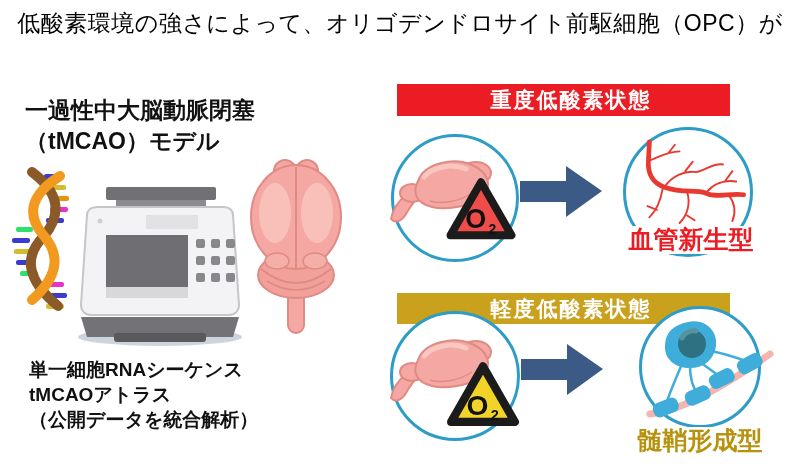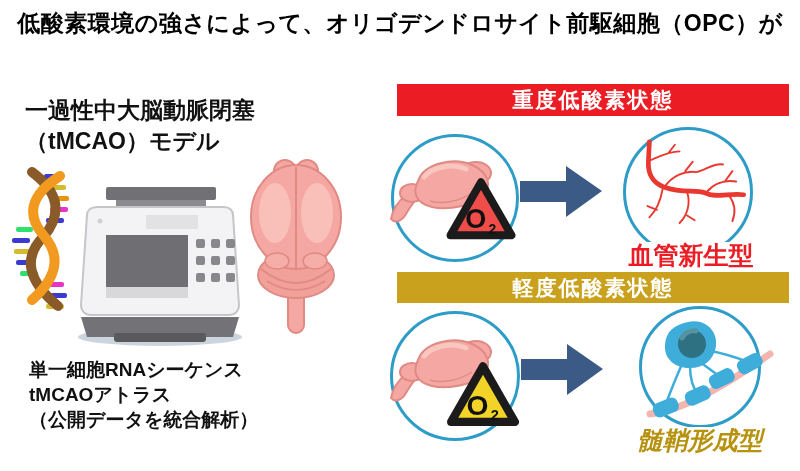--- a/index.html
+++ b/index.html
@@ -2,47 +2,47 @@
 <html lang="ja" style="--title-text: #000000; --severe-banner: #ec1c24; --severe-label: #ec1c24; --mild-banner: #c9a11d; --mild-label: #b6920e; --circle-outline: #2d9cc7; --arrow: #3b5a85; --o2-severe-fill: #f04d4a; --o2-mild-fill: #f2d428; --vessel: #e8382f; --oligodendrocyte: #3fadda; --brain-pink: #f5a8a3;"><head>
 <meta charset="utf-8">
 <style>
   html,body{margin:0;padding:0;background:#fff;}
   #stage{
     position:relative;width:800px;height:471px;background:#ffffff;overflow:hidden;
     font-family:"Liberation Sans","DejaVu Sans",sans-serif;
   }
   .abs{position:absolute;}
   .title-line{
-    left:0;width:800px;text-align:center;font-size:23px;font-weight:bold;
+    left:0;width:800px;text-align:center;font-size:23px;font-weight:normal;
     color:var(--title-text,#000);letter-spacing:.5px;white-space:nowrap;
   }
   .left-head{
     left:25px;width:300px;text-align:left;font-size:23px;font-weight:bold;color:#111;
     white-space:nowrap;
   }
   .caption-line{
     left:29px;width:300px;text-align:left;font-size:19px;font-weight:bold;color:#111;
     white-space:nowrap;
   }
   .banner{
-    left:397px;width:392px;height:32px;text-align:center;
-    color:#fff;font-size:21px;font-weight:bold;line-height:32px;letter-spacing:2px;
+    left:397px;width:318px;height:32px;text-align:center;
+    color:#fff;font-size:21px;font-weight:bold;line-height:32px;letter-spacing:2px;padding-left:15px;
   }
   .banner-severe{background:var(--severe-banner,#ec1c24);}
-  .banner-mild{background:var(--mild-banner,#c9a11d);}
+  .banner-mild{background:var(--mild-banner,#c9a11d);margin-top:21px;}
   .circle{
     border:3px solid var(--circle-outline,#2d9cc7);border-radius:50%;background:#fff;
     box-sizing:border-box;
   }
   .result-label{
     width:170px;text-align:center;font-size:25px;font-weight:bold;background:#fff;
     white-space:nowrap;line-height:1.1;
   }
   .label-severe{color:var(--severe-label,#ec1c24);}
-  .label-mild{color:var(--mild-label,#b6920e);font-style:italic;}
+  .label-mild{color:var(--mild-label,#b6920e);}
   .arrow-poly{fill:var(--arrow,#3b5a85);}
   .tri-border{stroke:#1b1b1b;stroke-width:9;stroke-linejoin:round;}
   .tri-severe{fill:var(--o2-severe-fill,#f04d4a);}
   .tri-mild{fill:var(--o2-mild-fill,#f2d428);}
   .o2-text{font-family:"Liberation Sans",sans-serif;font-weight:bold;fill:#111;}
   .vessel{stroke:var(--vessel,#e8382f);fill:none;stroke-linecap:round;stroke-linejoin:round;}
   .oligo-fill{fill:var(--oligodendrocyte,#3fadda);}
   .oligo-line{stroke:var(--oligodendrocyte,#3fadda);fill:none;stroke-linecap:round;}
   .axon{stroke:#f3b5ae;fill:none;stroke-linecap:round;}
   .brain-fill{fill:var(--brain-pink,#f5a8a3);}
@@ -146,21 +146,21 @@
   <svg class="abs" style="left:630px;top:140px" width="118" height="100" viewBox="0 0 124 106" aria-hidden="true">
     <path class="vessel" stroke-width="5" d="M 20,2 L 19,22 C 18,36 24,46 36,50 C 56,57 68,52 79,56 C 91,62 104,56 120,58"></path>
     <path class="vessel" stroke-width="2" d="M 19,22 C 30,18 40,12 52,12 M 40,14 L 47,5"></path>
     <path class="vessel" stroke-width="2" d="M 36,50 C 44,38 58,32 70,34 M 58,33 L 66,23 M 70,34 C 80,32 88,24 98,26"></path>
     <path class="vessel" stroke-width="2" d="M 80,56 C 88,46 100,42 112,44 M 100,44 L 108,33"></path>
     <path class="vessel" stroke-width="2" d="M 34,52 C 32,64 28,74 20,82 M 28,74 L 18,70"></path>
     <path class="vessel" stroke-width="2" d="M 60,55 C 64,68 60,80 52,88 M 60,80 L 68,85"></path>
     <path class="vessel" stroke-width="2" d="M 104,58 C 110,66 112,76 108,86"></path>
   </svg>
 
-  <div class="abs result-label label-severe" style="left:606px;top:242px">血管新生型</div>
+  <div class="abs result-label label-severe" style="left:606px;top:226px">血管新生型</div>
 
   <div class="abs banner banner-mild" style="top:272px;height:31px;line-height:31px">軽度低酸素状態</div>
 
   <div class="abs circle" style="left:390px;top:311px;width:130px;height:130px"></div>
 
   <svg class="abs" style="left:390px;top:330px" width="106" height="76" viewBox="0 0 106 76" aria-hidden="true">
     <path d="M 16,44 C 8,50 2,60 1,68 C 5,73 12,70 16,63 C 20,56 24,51 27,47 Z" class="brain-fill brain-stroke" stroke-width="2"></path>
     <ellipse cx="22" cy="42" rx="12" ry="9" class="brain-fill brain-stroke" stroke-width="2"></ellipse>
     <ellipse cx="86" cy="22" rx="15" ry="11" class="brain-fill brain-stroke" stroke-width="2"></ellipse>
     <path d="M 28,30 C 34,12 64,6 82,14 C 98,21 102,34 94,44 C 86,54 58,60 42,56 C 26,52 22,42 28,30 Z" class="brain-fill brain-stroke" stroke-width="2"></path>

